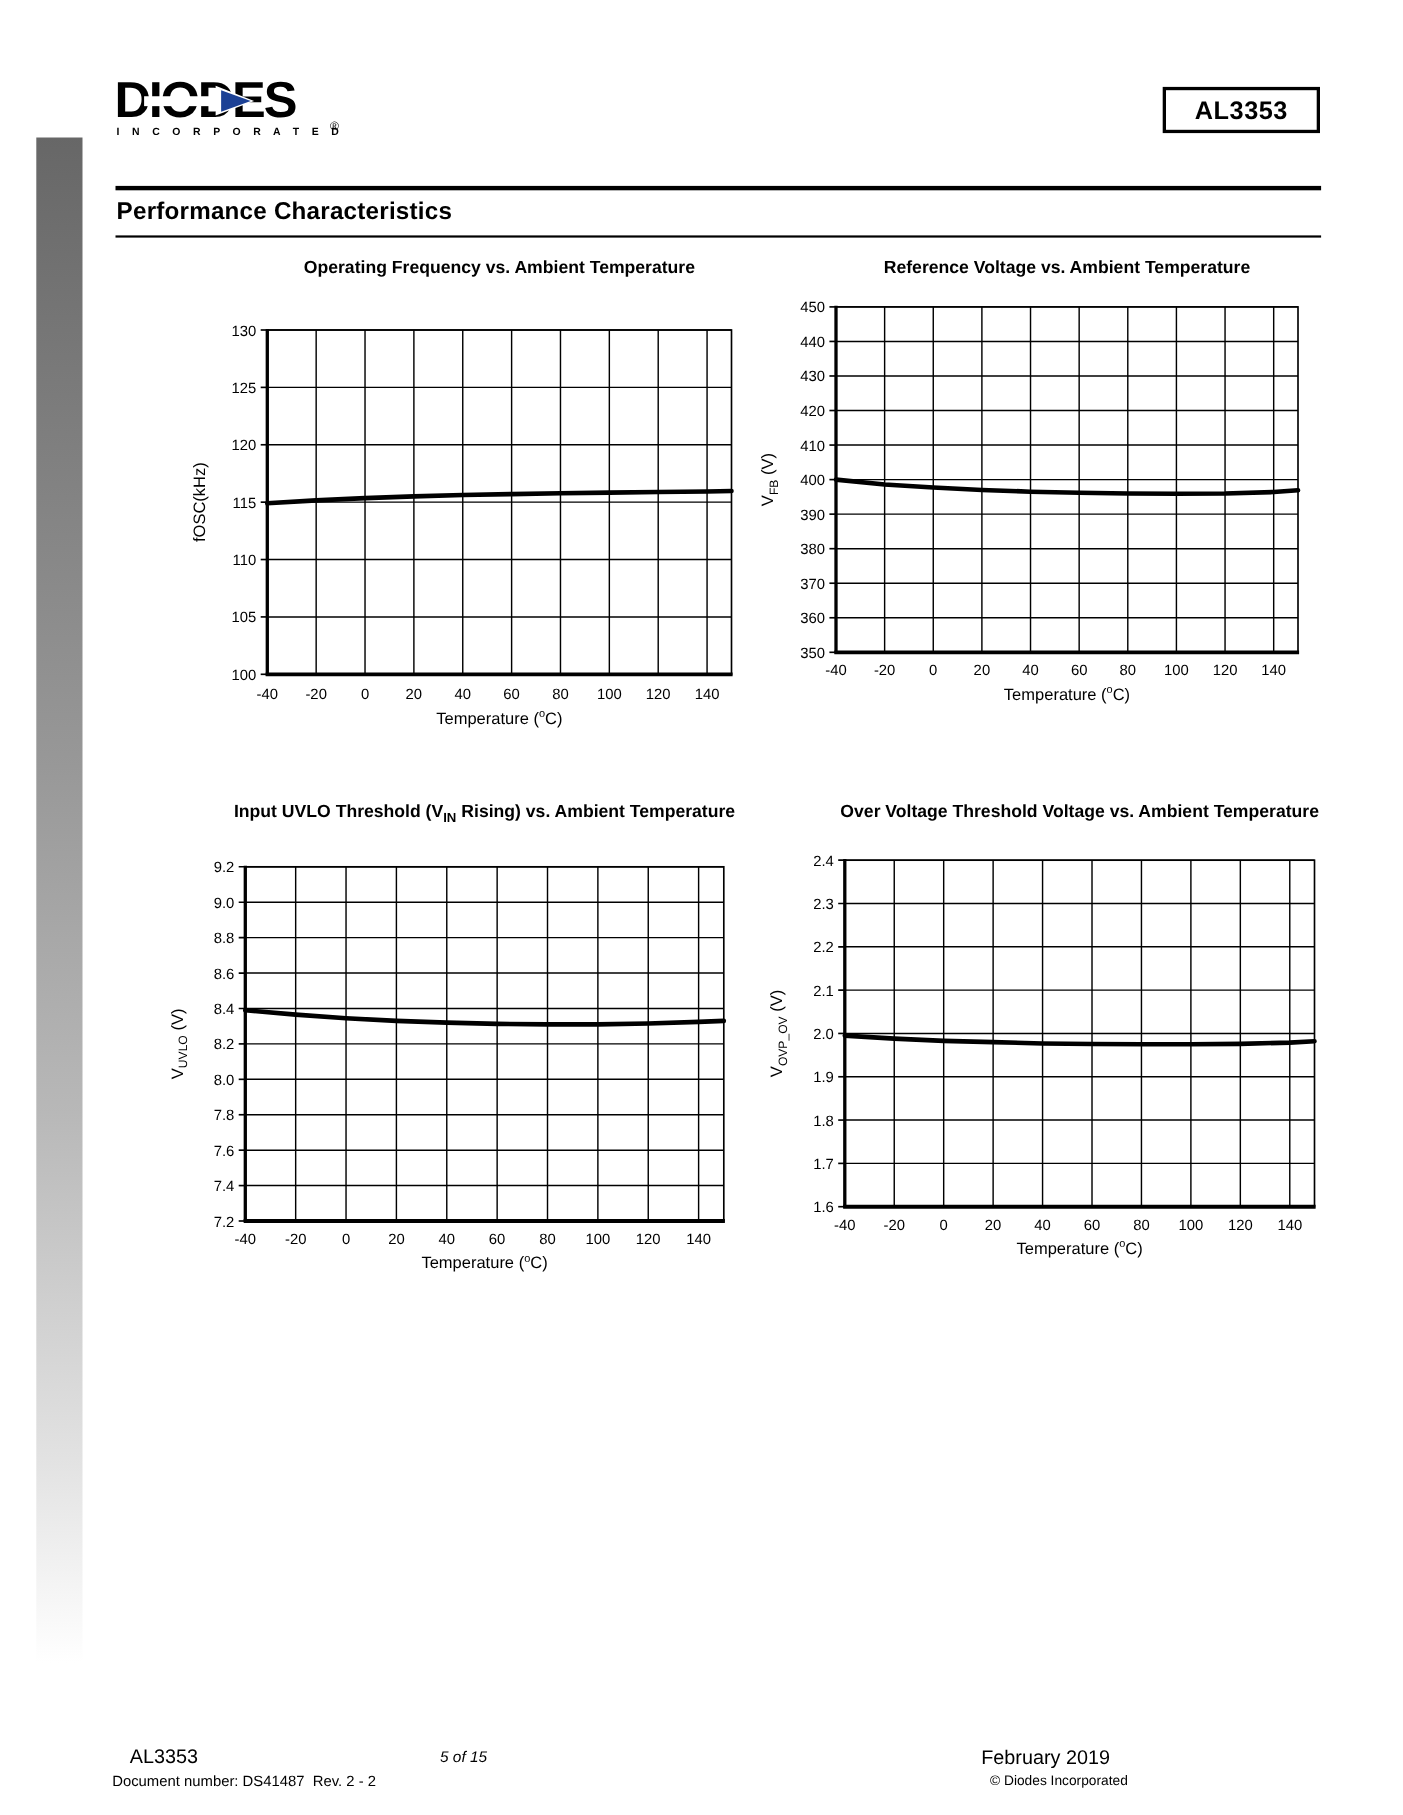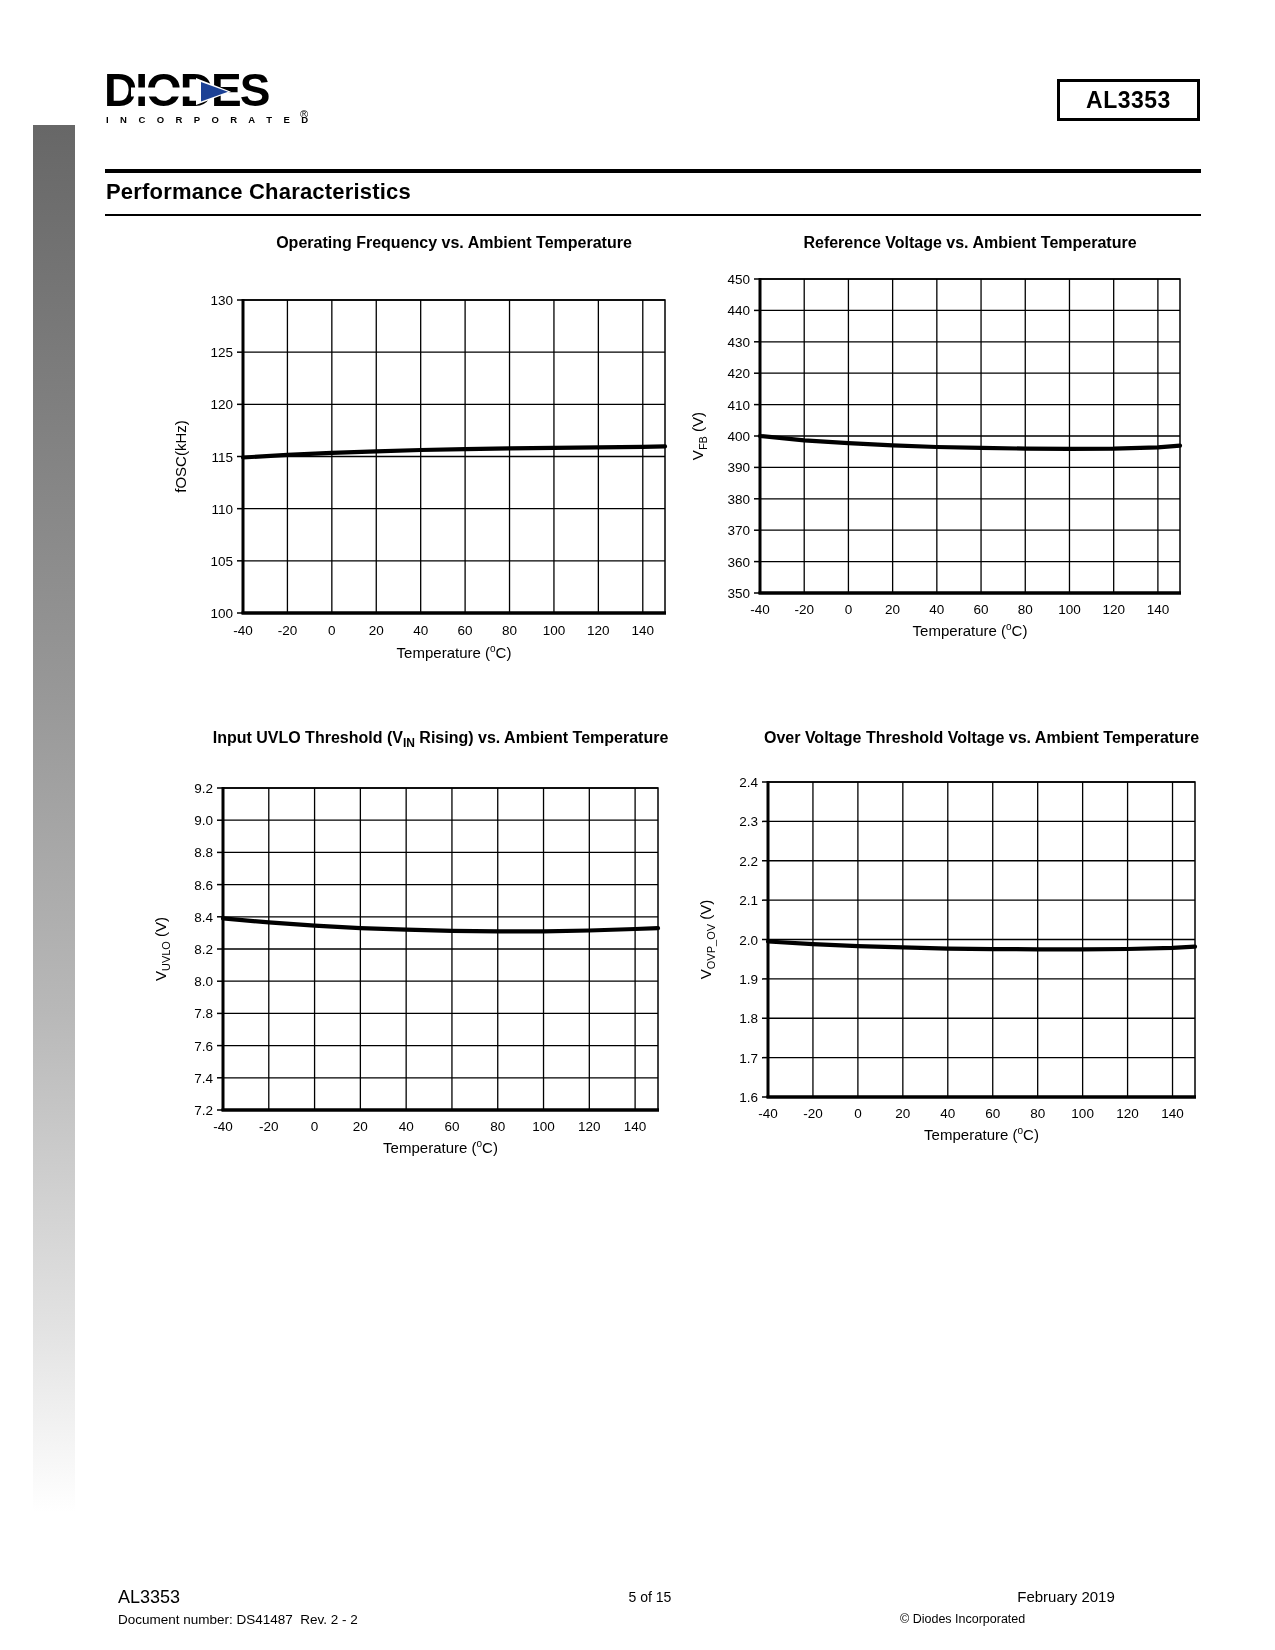--- a/index.html
+++ b/index.html
@@ -30,24 +30,24 @@
     position:absolute;left:105px;top:169px;width:1095px;
     border-top:4px solid #000;border-bottom:2px solid #000;
     padding:6px 0 9px 1px;font-size:22px;font-weight:bold;letter-spacing:0.2px;
   }
   .chart{position:absolute;}
   .chart svg{position:absolute;left:0;top:0;}
   svg text{font-family:"Liberation Sans","DejaVu Sans",sans-serif;fill:#000;}
   
   .footer-line{position:absolute;white-space:nowrap;}
   #footer-part     {left:118px;top:1587px;font-size:18px;}
-  #footer-doc      {left:118px;top:1612px;font-size:13.5px;}
-  #footer-page     {left:400px;top:1589px;width:500px;text-align:center;font-size:14px;}
+  #footer-doc      {left:102px;top:1612px;font-size:13.5px;}
+  #footer-page     {left:400px;top:1589px;width:500px;text-align:left;font-size:14px;font-style:italic;}
   #footer-site     {left:400px;top:1610px;width:500px;text-align:center;font-size:15px;font-weight:bold;}
-  #footer-date     {left:916px;top:1588px;width:300px;text-align:center;font-size:15px;}
+  #footer-date     {left:892px;top:1588px;width:300px;text-align:left;font-size:18px;}
   #footer-copy     {left:900px;top:1612px;width:300px;text-align:left;font-size:12.5px;}
 </style>
 </head>
 <body>
 
 <div id="page">
 
   <div id="side-bar">
     <div id="side-text">NEW PRODUCT</div>
   </div>

